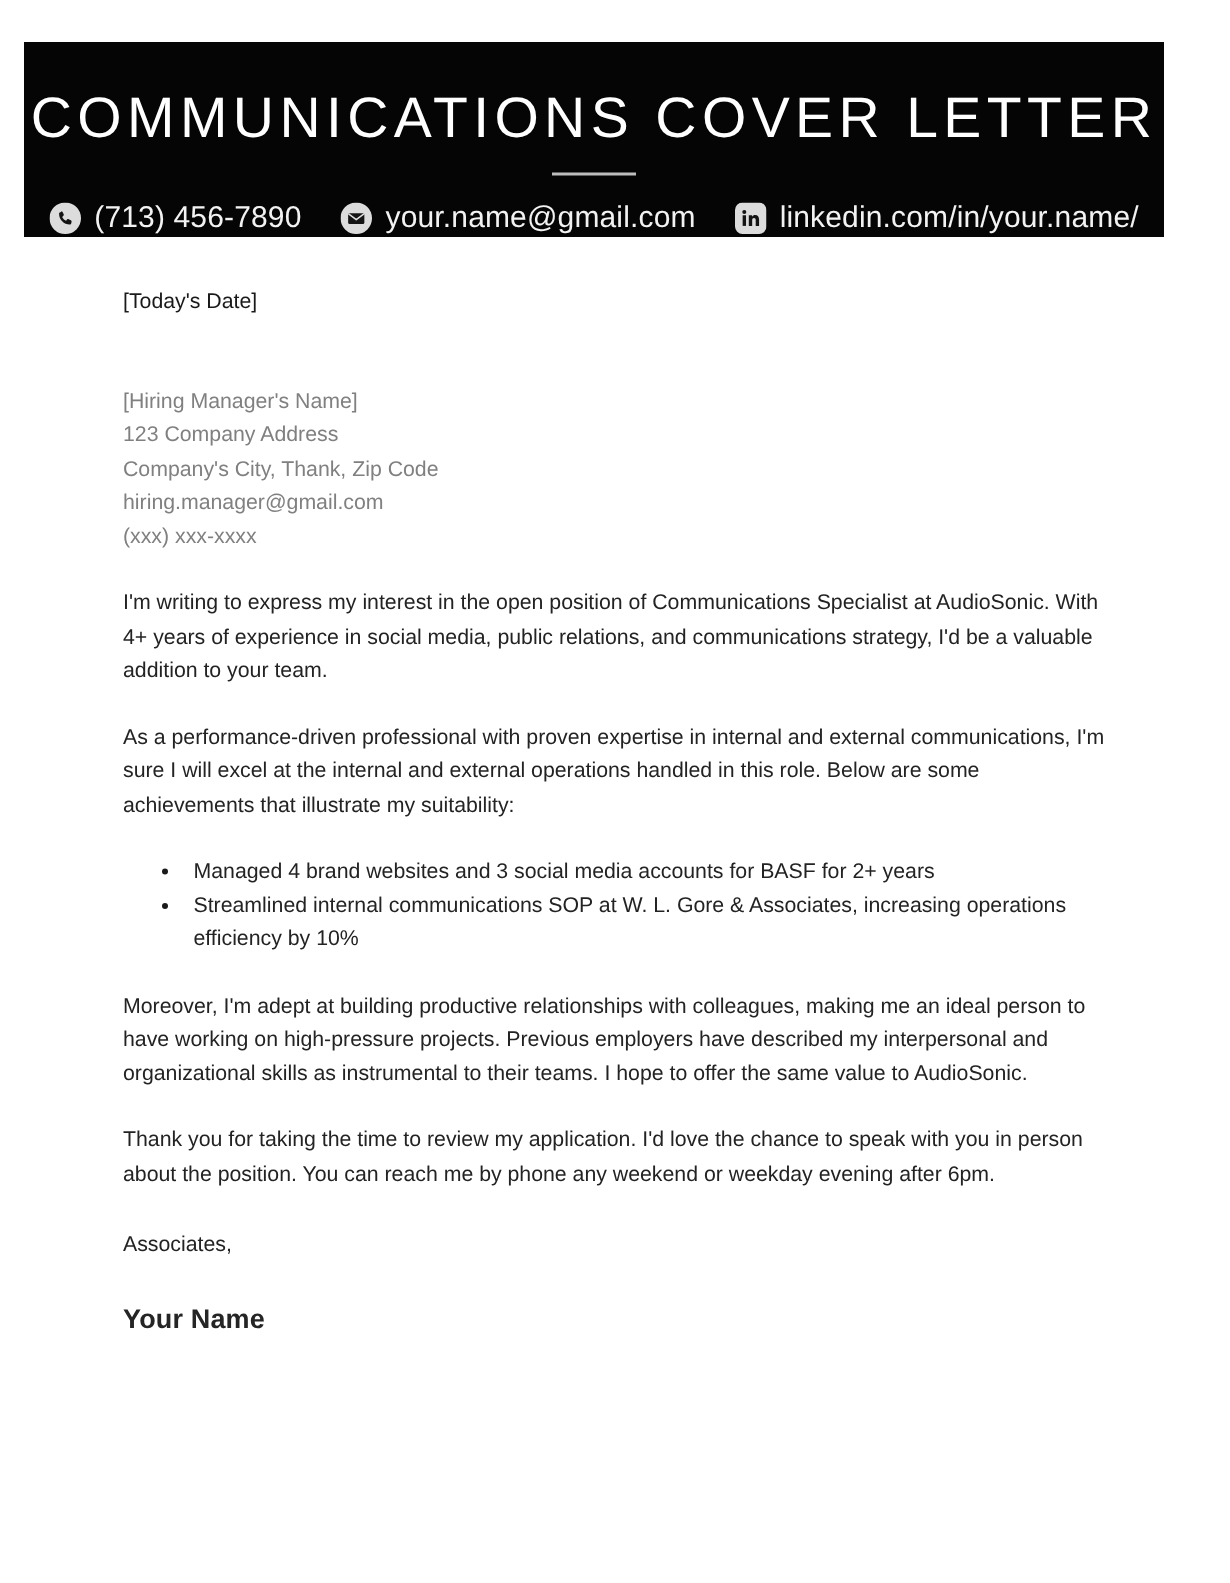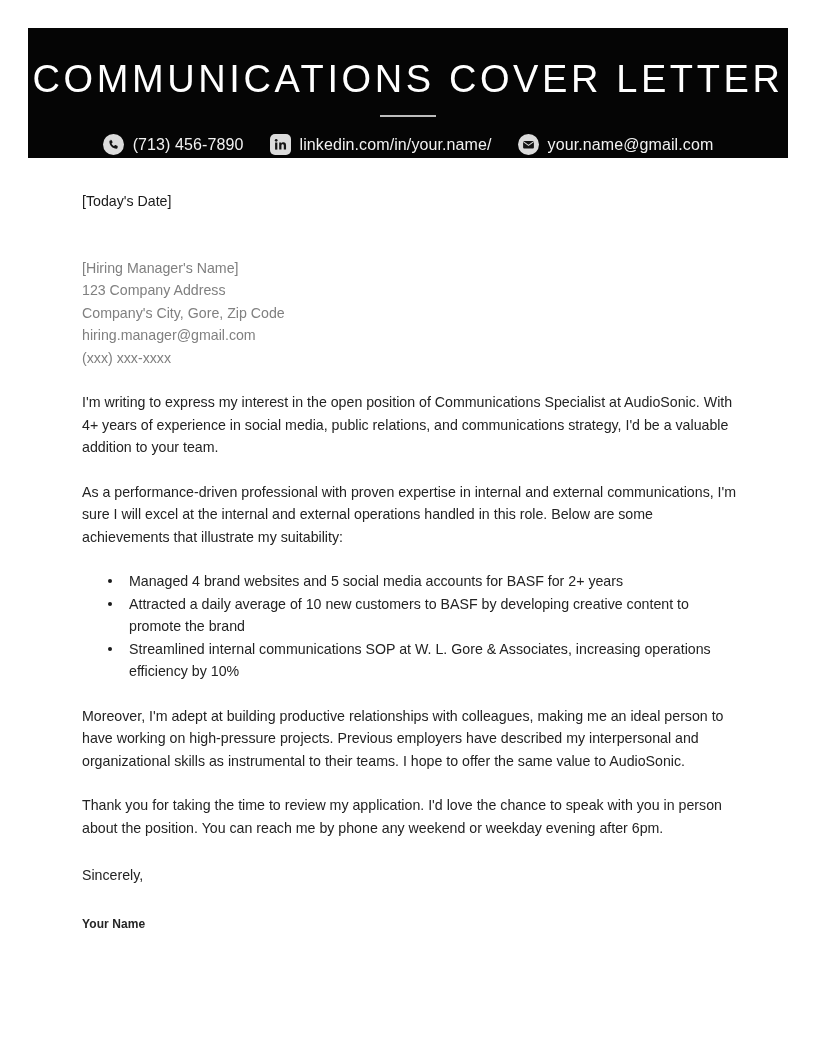--- a/index.html
+++ b/index.html
@@ -20,21 +20,21 @@
     position: relative;
     width: 820px;
     height: 1055px;
     background: #ffffff;
     box-sizing: border-box;
   }
 
   
   .header {
     position: absolute;
-    left: 28px;
+    left: 16px;
     top: 28px;
     width: 760px;
     height: 130px;
     background: #050505;
     box-sizing: border-box;
     display: flex;
     flex-direction: column;
     align-items: center;
     justify-content: flex-start;
   }
@@ -80,21 +80,21 @@
     flex: 0 0 21px;
     display: inline-flex;
     align-items: center;
     justify-content: center;
     margin-right: 9px;
   }
   .contact-icon svg { display: block; }
 
   .contact-text {
     color: #f2f2f2;
-    font-size: 16px;
+    font-size: 20px;
     font-weight: 400;
     letter-spacing: 0.1px;
   }
 
   
   .letter {
     position: absolute;
     left: 82px;
     top: 190px;
     width: 662px;
@@ -150,21 +150,21 @@
 
   .closing {
   }
 
   .signoff {
     margin-top: 25px;
   }
 
   .signature-name {
     margin-top: 26px;
-    font-size: 12px;
+    font-size: 18px;
     font-weight: bold;
     color: #252525;
     letter-spacing: 0.1px;
   }
 </style>
 </head>
 <body>
 
 <div class="page">
 
@@ -177,74 +177,73 @@
     <div class="contact-row">
 
       <div class="contact-item">
         <span class="contact-icon">
           <svg width="21" height="21" viewBox="0 0 21 21">
             <circle cx="10.5" cy="10.5" r="10.5" fill="#dcdcdc"></circle>
             <path d="M7.6 5.9c.45-.12.92.08 1.13.49l.73 1.42c.19.37.1.82-.21 1.09l-.62.53c-.11.1-.15.26-.08.39.5.95 1.28 1.73 2.23 2.23.13.07.29.03.39-.08l.53-.62c.27-.31.72-.4 1.09-.21l1.42.73c.41.21.61.68.49 1.13l-.25.93c-.11.41-.48.7-.91.7-3.95 0-7.15-3.2-7.15-7.15 0-.43.29-.8.7-.91l.93-.25z" fill="#141414"></path>
           </svg>
         </span>
         <span class="contact-text">(713) 456-7890</span>
+      </div>
+
+      <div class="contact-item">
+        <span class="contact-icon">
+          <svg width="21" height="21" viewBox="0 0 21 21">
+            <circle cx="10.5" cy="10.5" r="10.5" fill="#dcdcdc"></circle>
+            <rect x="5.1" y="7.1" width="10.8" height="7.3" rx="1" fill="#141414"></rect>
+            <path d="M5.6 7.8l4.9 3.6 4.9-3.6" fill="none" stroke="#dcdcdc" stroke-width="1.05" stroke-linejoin="round" stroke-linecap="round"></path>
+          </svg>
+        </span>
+        <span class="contact-text">your.name@gmail.com</span>
       </div>
 
       <div class="contact-item">
         <span class="contact-icon">
           <svg width="21" height="21" viewBox="0 0 21 21">
             <rect x="0" y="0" width="21" height="21" rx="5" fill="#dcdcdc"></rect>
             <circle cx="6.2" cy="6.3" r="1.35" fill="#141414"></circle>
             <rect x="5.1" y="8.5" width="2.25" height="7.1" fill="#141414"></rect>
             <path d="M9.2 8.5h2.15v1.0c.42-.72 1.2-1.15 2.1-1.15 1.75 0 2.6 1.1 2.6 3.05v4.2h-2.25v-3.8c0-.95-.35-1.5-1.15-1.5-.72 0-1.2.49-1.2 1.5v3.8H9.2z" fill="#141414"></path>
           </svg>
         </span>
         <span class="contact-text">linkedin.com/in/your.name/</span>
       </div>
 
-      <div class="contact-item">
-        <span class="contact-icon">
-          <svg width="21" height="21" viewBox="0 0 21 21">
-            <circle cx="10.5" cy="10.5" r="10.5" fill="#dcdcdc"></circle>
-            <rect x="5.1" y="7.1" width="10.8" height="7.3" rx="1" fill="#141414"></rect>
-            <path d="M5.6 7.8l4.9 3.6 4.9-3.6" fill="none" stroke="#dcdcdc" stroke-width="1.05" stroke-linejoin="round" stroke-linecap="round"></path>
-          </svg>
-        </span>
-        <span class="contact-text">your.name@gmail.com</span>
-      </div>
-
     </div>
   </div>
 
   <div class="letter">
 
     <div class="date-line">[Today's Date]</div>
 
     <div class="recipient">
       <div>[Hiring Manager's Name]</div>
       <div>123 Company Address</div>
-      <div>Company's City, Gore, Zip Code</div>
+      <div>Company's City, Thank, Zip Code</div>
       <div>hiring.manager@gmail.com</div>
       <div>(xxx) xxx-xxxx</div>
     </div>
 
 
     <div class="para">I'm writing to express my interest in the open position of Communications Specialist at AudioSonic. With 4+ years of experience in social media, public relations, and communications strategy, I'd be a valuable addition to your team.</div>
 
     <div class="para">As a performance-driven professional with proven expertise in internal and external communications, I'm sure I will excel at the internal and external operations handled in this role. Below are some achievements that illustrate my suitability:</div>
 
     <ul class="bullets">
-      <li>Managed 4 brand websites and 5 social media accounts for BASF for 2+ years</li>
-      <li>Attracted a daily average of 10 new customers to BASF by developing creative content to promote the brand</li>
+      <li>Managed 4 brand websites and 3 social media accounts for BASF for 2+ years</li>
       <li>Streamlined internal communications SOP at W. L. Gore &amp; Associates, increasing operations efficiency by 10%</li>
     </ul>
 
     <div class="para closing">Moreover, I'm adept at building productive relationships with colleagues, making me an ideal person to have working on high-pressure projects. Previous employers have described my interpersonal and organizational skills as instrumental to their teams. I hope to offer the same value to AudioSonic.</div>
 
     <div class="para">Thank you for taking the time to review my application. I'd love the chance to speak with you in person about the position. You can reach me by phone any weekend or weekday evening after 6pm.</div>
 
-    <div class="signoff">Sincerely,</div>
+    <div class="signoff">Associates,</div>
 
     <div class="signature-name">Your Name</div>
 
   </div>
 
 </div>
 
 </body></html>

